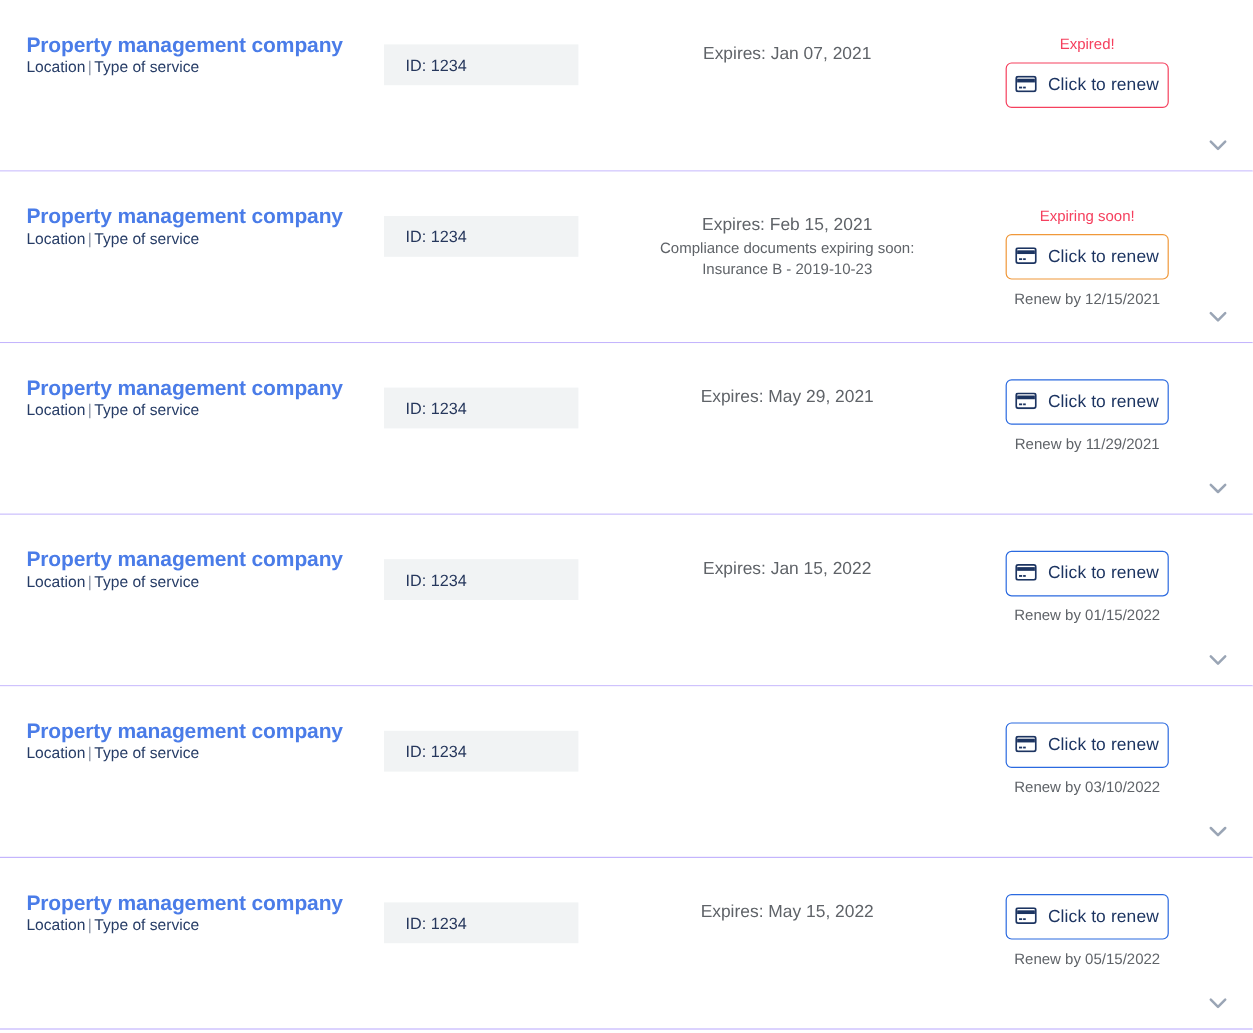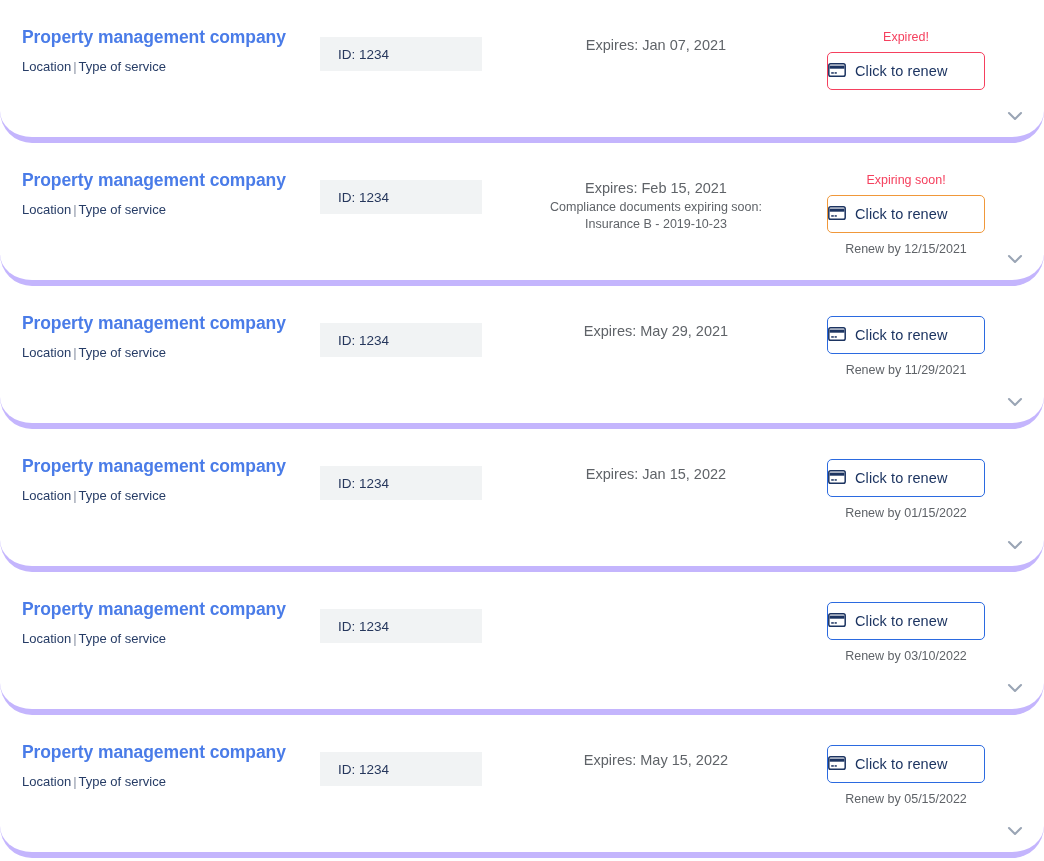--- a/index.html
+++ b/index.html
@@ -13,42 +13,40 @@
   }
 
   .list {
     width: 1044px;
   }
 
   .row {
     position: relative;
     width: 1044px;
     height: 143px;
-    border-bottom: 6px solid #c4b5fd;
+    border-bottom: 1px solid #c4b5fd;
     background: #ffffff;
-    border-radius: 32px;
   }
 
   
   .col-company {
     position: absolute;
     left: 22px;
     top: 27px;
     width: 290px;
   }
   .company-title {
     font-size: 17.5px;
     font-weight: bold;
     color: #4a7ce8;
     line-height: 1.2;
     letter-spacing: -0.1px;
     white-space: nowrap;
   }
   .company-sub {
-    margin-top: 11px;
     font-size: 13px;
     color: #263c66;
     line-height: 1.2;
     white-space: nowrap;
   }
   .sep {
     color: #8a93a5;
     padding: 0 2px;
   }
 
@@ -104,27 +102,28 @@
   .status-label {
     font-size: 12.5px;
     color: #f5405e;
     line-height: 1.2;
     margin-bottom: 7px;
     white-space: nowrap;
   }
   .status-label.hidden { visibility: hidden; height: 0; margin: 0; }
 
   .renew-button {
-    width: 158px;
+    width: 136px;
     height: 38px;
     background: #ffffff;
     border: 1.6px solid #2b6ae0;
     border-radius: 5px;
     display: flex;
     align-items: center;
+    justify-content: center;
     gap: 9px;
     cursor: pointer;
     font-family: "Liberation Sans", sans-serif;
   }
   .renew-button.expired { border-color: #f5405e; }
   .renew-button.soon    { border-color: #f0983a; }
 
   .btn-label {
     font-size: 14.5px;
     color: #1c3461;

